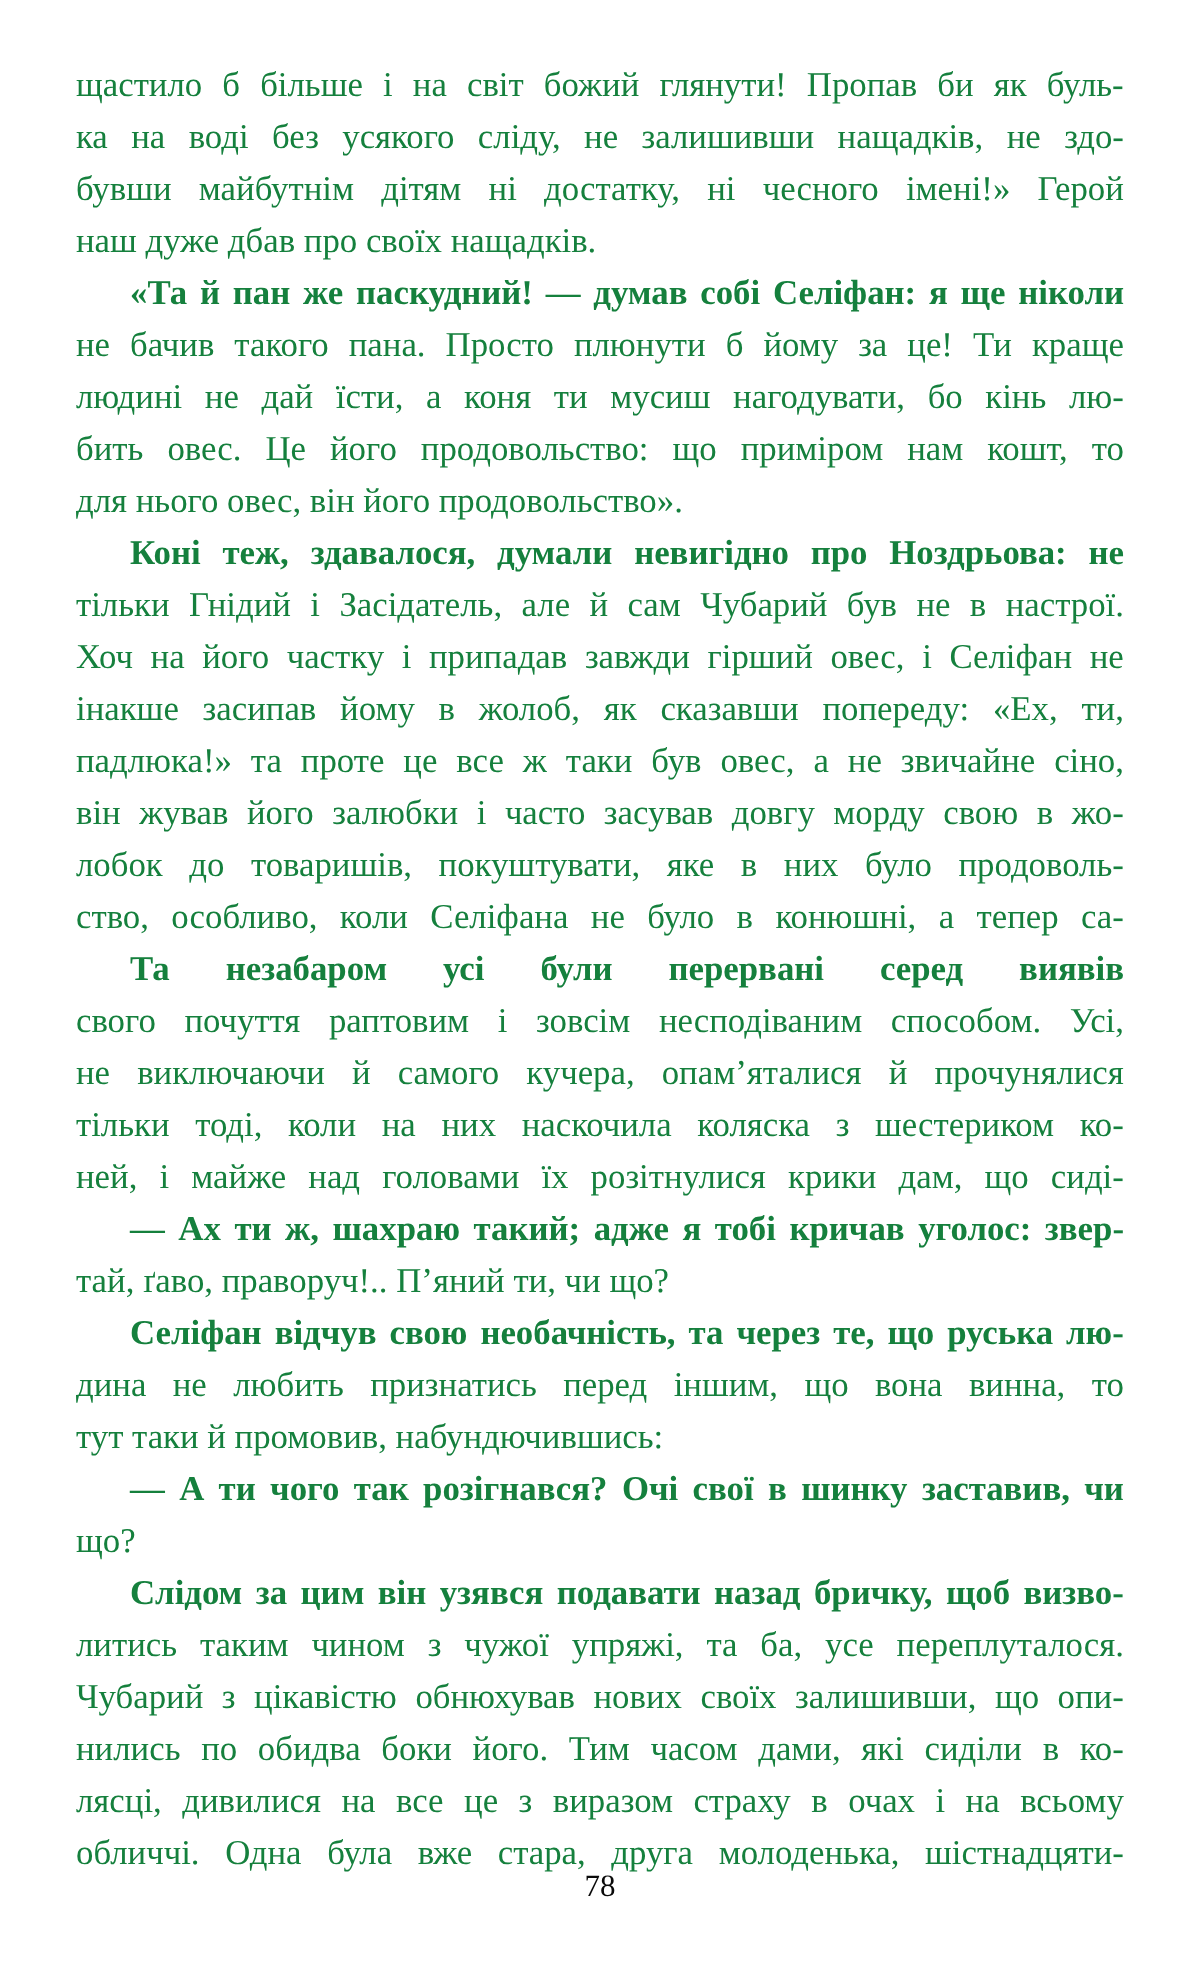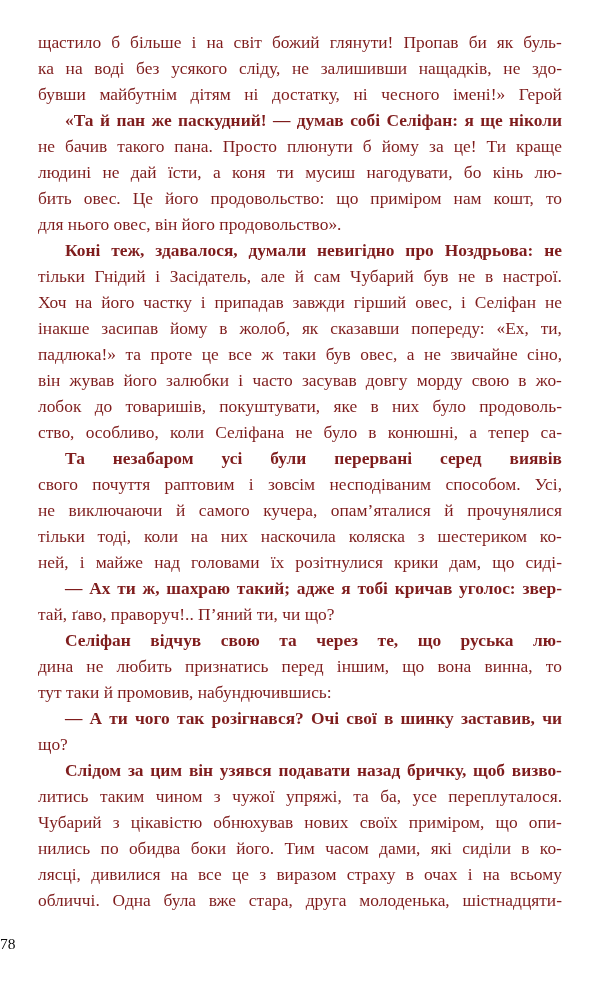--- a/index.html
+++ b/index.html
@@ -30,41 +30,41 @@
     top: 29px;
     width: 524px;
   }
 
   .line {
     height: 26px;
     line-height: 26px;
     font-size: 17.4px;
     letter-spacing: 0px;
     white-space: pre;
-    color: #7f1d1d;
+    color: #15803d;
   }
 
   
   .line.just {
     display: flex;
     justify-content: space-between;
     white-space: normal;
   }
   .line.just > span { white-space: pre; }
 
   
   .indent { padding-left: 27px; font-weight: bold; }
 
   
   #folio {
     position: absolute;
     left: 0;
     top: 934px;
     width: 600px;
-    text-align: left;
+    text-align: center;
     font-size: 15.5px;
     line-height: 20px;
     font-family: "Liberation Serif", "DejaVu Serif", serif;
     color: #0a0a0a;
   }
 </style>
 </head>
 <body>
 
 <div id="page">
@@ -101,20 +101,21 @@
         <span>бувши</span>
         <span>майбутнім</span>
         <span>дітям</span>
         <span>ні</span>
         <span>достатку,</span>
         <span>ні</span>
         <span>чесного</span>
         <span>імені!»</span>
         <span>Герой</span>
       </div>
+      <div class="line">наш дуже дбав про своїх нащадків.</div>
       <div class="line just indent">
         <span>«Та</span>
         <span>й</span>
         <span>пан</span>
         <span>же</span>
         <span>паскудний!</span>
         <span>—</span>
         <span>думав</span>
         <span>собі</span>
         <span>Селіфан:</span>
@@ -332,20 +333,21 @@
         <span>тобі</span>
         <span>кричав</span>
         <span>уголос:</span>
         <span>звер-</span>
       </div>
       <div class="line">тай, ґаво, праворуч!.. П’яний ти, чи що?</div>
       <div class="line just indent">
         <span>Селіфан</span>
         <span>відчув</span>
         <span>свою</span>
+        <span>необачність,</span>
         <span>та</span>
         <span>через</span>
         <span>те,</span>
         <span>що</span>
         <span>руська</span>
         <span>лю-</span>
       </div>
       <div class="line just">
         <span>дина</span>
         <span>не</span>
@@ -398,21 +400,21 @@
         <span>усе</span>
         <span>переплуталося.</span>
       </div>
       <div class="line just">
         <span>Чубарий</span>
         <span>з</span>
         <span>цікавістю</span>
         <span>обнюхував</span>
         <span>нових</span>
         <span>своїх</span>
-        <span>приміром,</span>
+        <span>залишивши,</span>
         <span>що</span>
         <span>опи-</span>
       </div>
       <div class="line just">
         <span>нились</span>
         <span>по</span>
         <span>обидва</span>
         <span>боки</span>
         <span>його.</span>
         <span>Тим</span>

